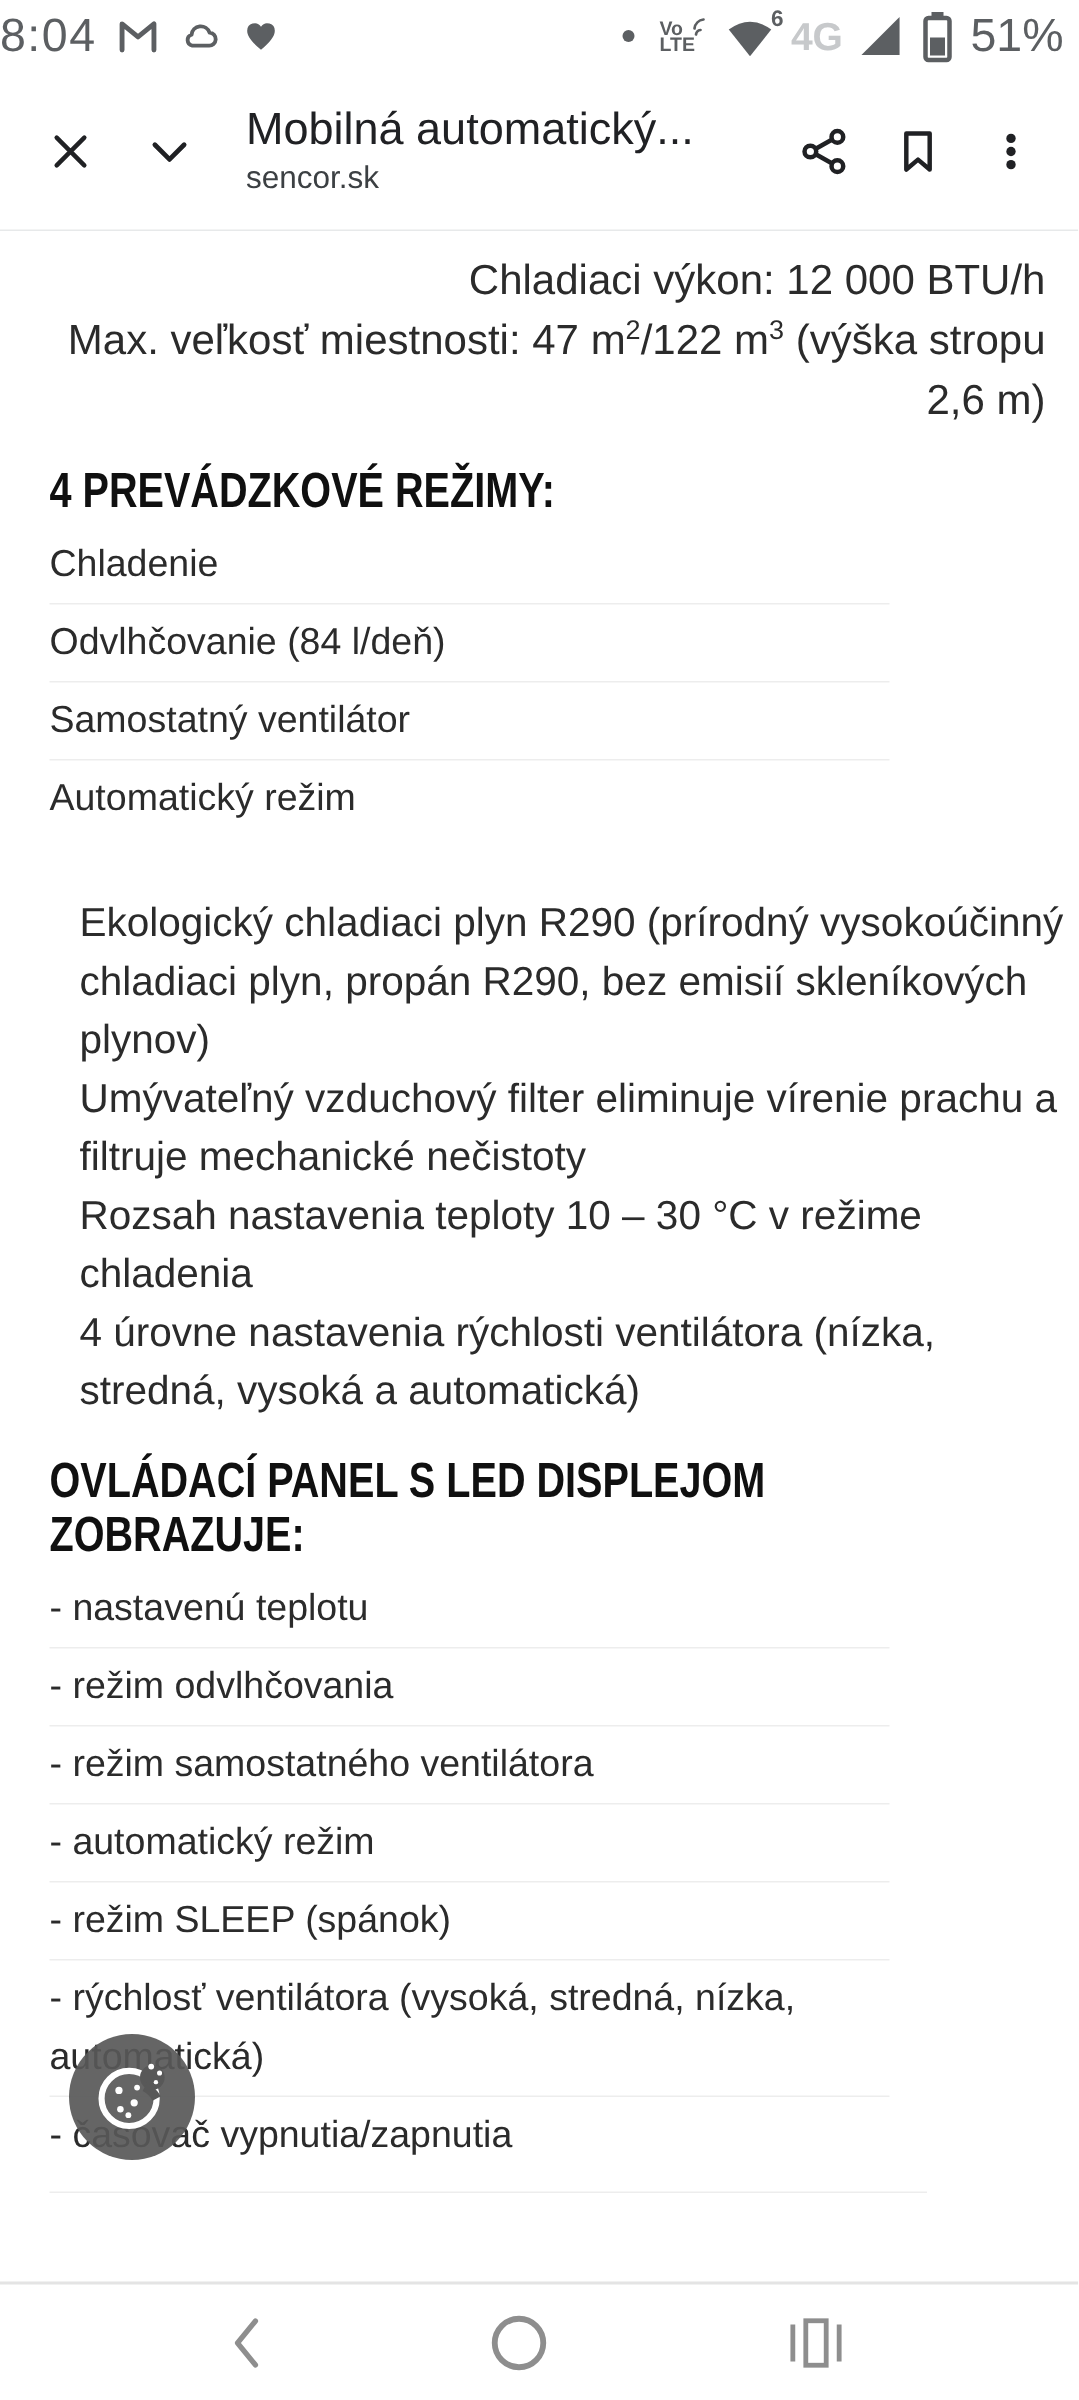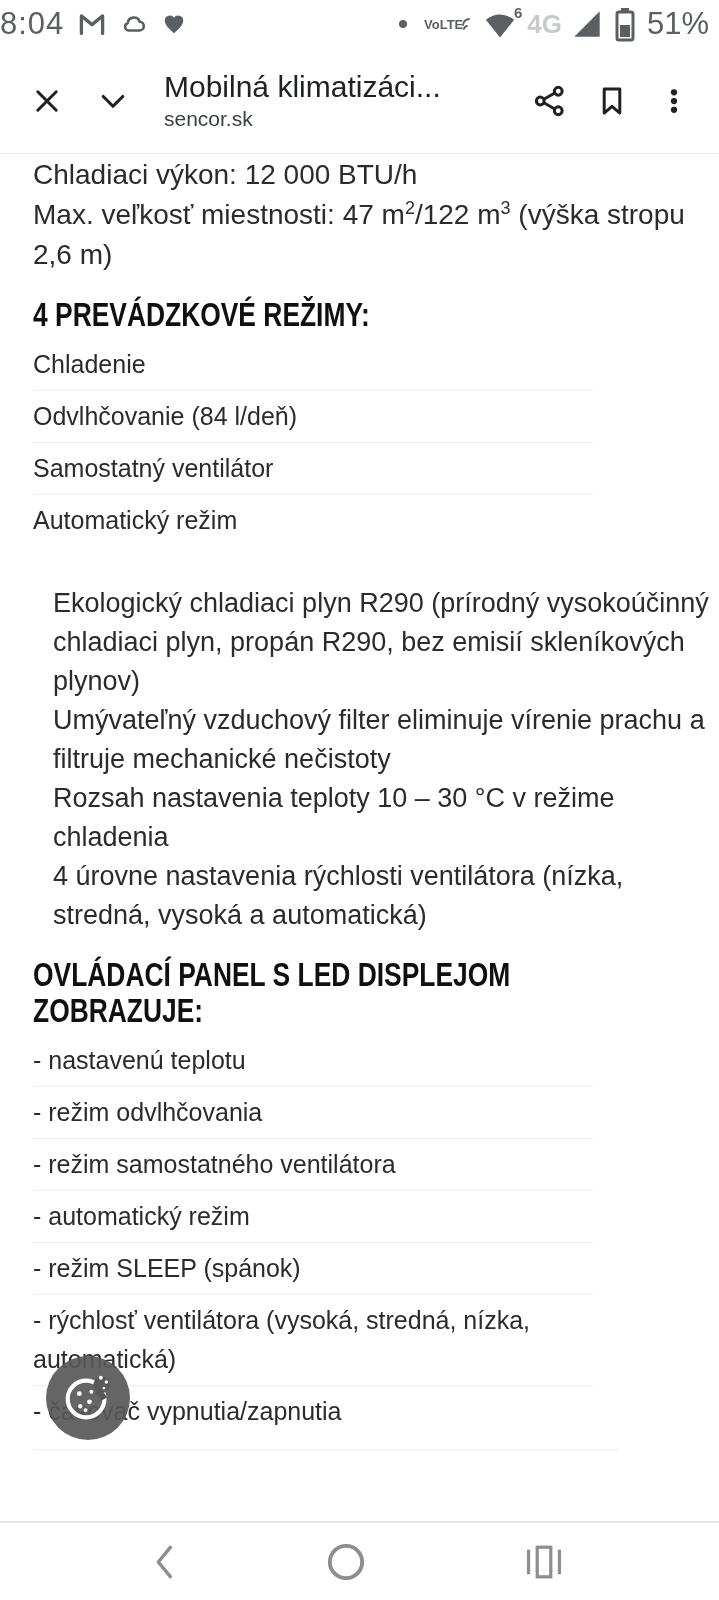--- a/index.html
+++ b/index.html
@@ -11,21 +11,21 @@
 
   
   .status-bar {
     position:absolute; top:0; left:0; right:0; height:48px;
     display:flex; align-items:center; color:#5c5f62;
   }
   .sb-left { display:flex; align-items:center; gap:13px; }
   .sb-time { font-size:31px; letter-spacing:1px; color:#5c5f62; }
   .sb-right { position:absolute; right:10px; top:0; height:48px; display:flex; align-items:center; gap:9px; }
   .sb-dot { width:8px; height:8px; border-radius:50%; background:#5c5f62; margin-right:8px; }
-  .volte { display:flex; flex-direction:row; align-items:flex-start; line-height:11px; font-size:13px; font-weight:bold; color:#5c5f62; position:relative; padding-right:10px;}
+  .volte { display:flex; flex-direction:column; align-items:flex-start; line-height:11px; font-size:13px; font-weight:bold; color:#5c5f62; position:relative; padding-right:10px;}
   .volte .arc { position:absolute; right:-2px; top:-2px; }
   .sb-4g { font-size:26px; font-weight:bold; color:#c7c9cb; }
   .sb-batt-pct { font-size:31px; color:#5c5f62; }
   .icon { display:inline-flex; align-items:center; justify-content:center; }
 
   
   .toolbar {
     position:absolute; top:48px; left:0; right:0; height:106px;
     display:flex; align-items:center; border-bottom:1px solid #e7e9ea; background:#fff;
     padding:0 14px 0 20px;
@@ -35,21 +35,21 @@
   .tb-title { font-size:30px; color:#202124; white-space:nowrap; }
   .tb-domain { font-size:21px; color:#3c4043; margin-top:3px; }
   .tb-actions { display:flex; align-items:center; flex:none; }
   .tb-actions .tb-btn { width:62px; }
 
   
   .content {
     position:absolute; top:155px; left:0; right:0; bottom:79px;
     overflow:hidden; padding:0 33px; color:#2b2b2b;
   }
-  .spec { font-size:28px; line-height:40px; width:664px; }
+  .spec { margin-top:12px; font-size:28px; line-height:40px; width:664px;text-align:right; }
   .spec sup { font-size:18px; line-height:0; }
   h1.section, h2.section {
     margin:22px 0 0 0; font-size:33px; line-height:36px; font-weight:bold; color:#101010;
     transform:scaleX(0.80); transform-origin:left center; letter-spacing:0; white-space:nowrap;
   }
   h2.section { white-space:normal; width:810px; }
   ul.rule-list { list-style:none; margin:6px 0 0 0; padding:0; width:560px; }
   ul.rule-list li {
     font-size:25px; line-height:39px; padding:6px 0; border-bottom:1px solid #ededed;
   }
@@ -137,21 +137,21 @@
       </span>
     </div>
     <div class="tb-btn" style="margin-left:12px;">
       <span class="icon">
         <svg width="36" height="36" viewBox="0 0 24 24" fill="none" stroke="#202124" stroke-width="2.1" stroke-linecap="round" stroke-linejoin="round">
             <path d="M5.5 9 L12 15.5 L18.5 9"></path>
           </svg>
       </span>
     </div>
     <div class="tb-title-wrap">
-      <div class="tb-title">Mobilná klimatizáci...</div>
+      <div class="tb-title">Mobilná automatický...</div>
       <div class="tb-domain">sencor.sk</div>
     </div>
     <div class="tb-actions">
       <div class="tb-btn">
         <span class="icon">
           <svg width="36" height="36" viewBox="0 0 24 24" fill="none" stroke="#202124" stroke-width="2">
               <circle cx="17.5" cy="5.5" r="2.6"></circle>
               <circle cx="5.5" cy="12" r="2.6"></circle>
               <circle cx="17.5" cy="18.5" r="2.6"></circle>
               <path d="M7.9 10.8 L15.2 6.7 M7.9 13.2 L15.2 17.3"></path>

